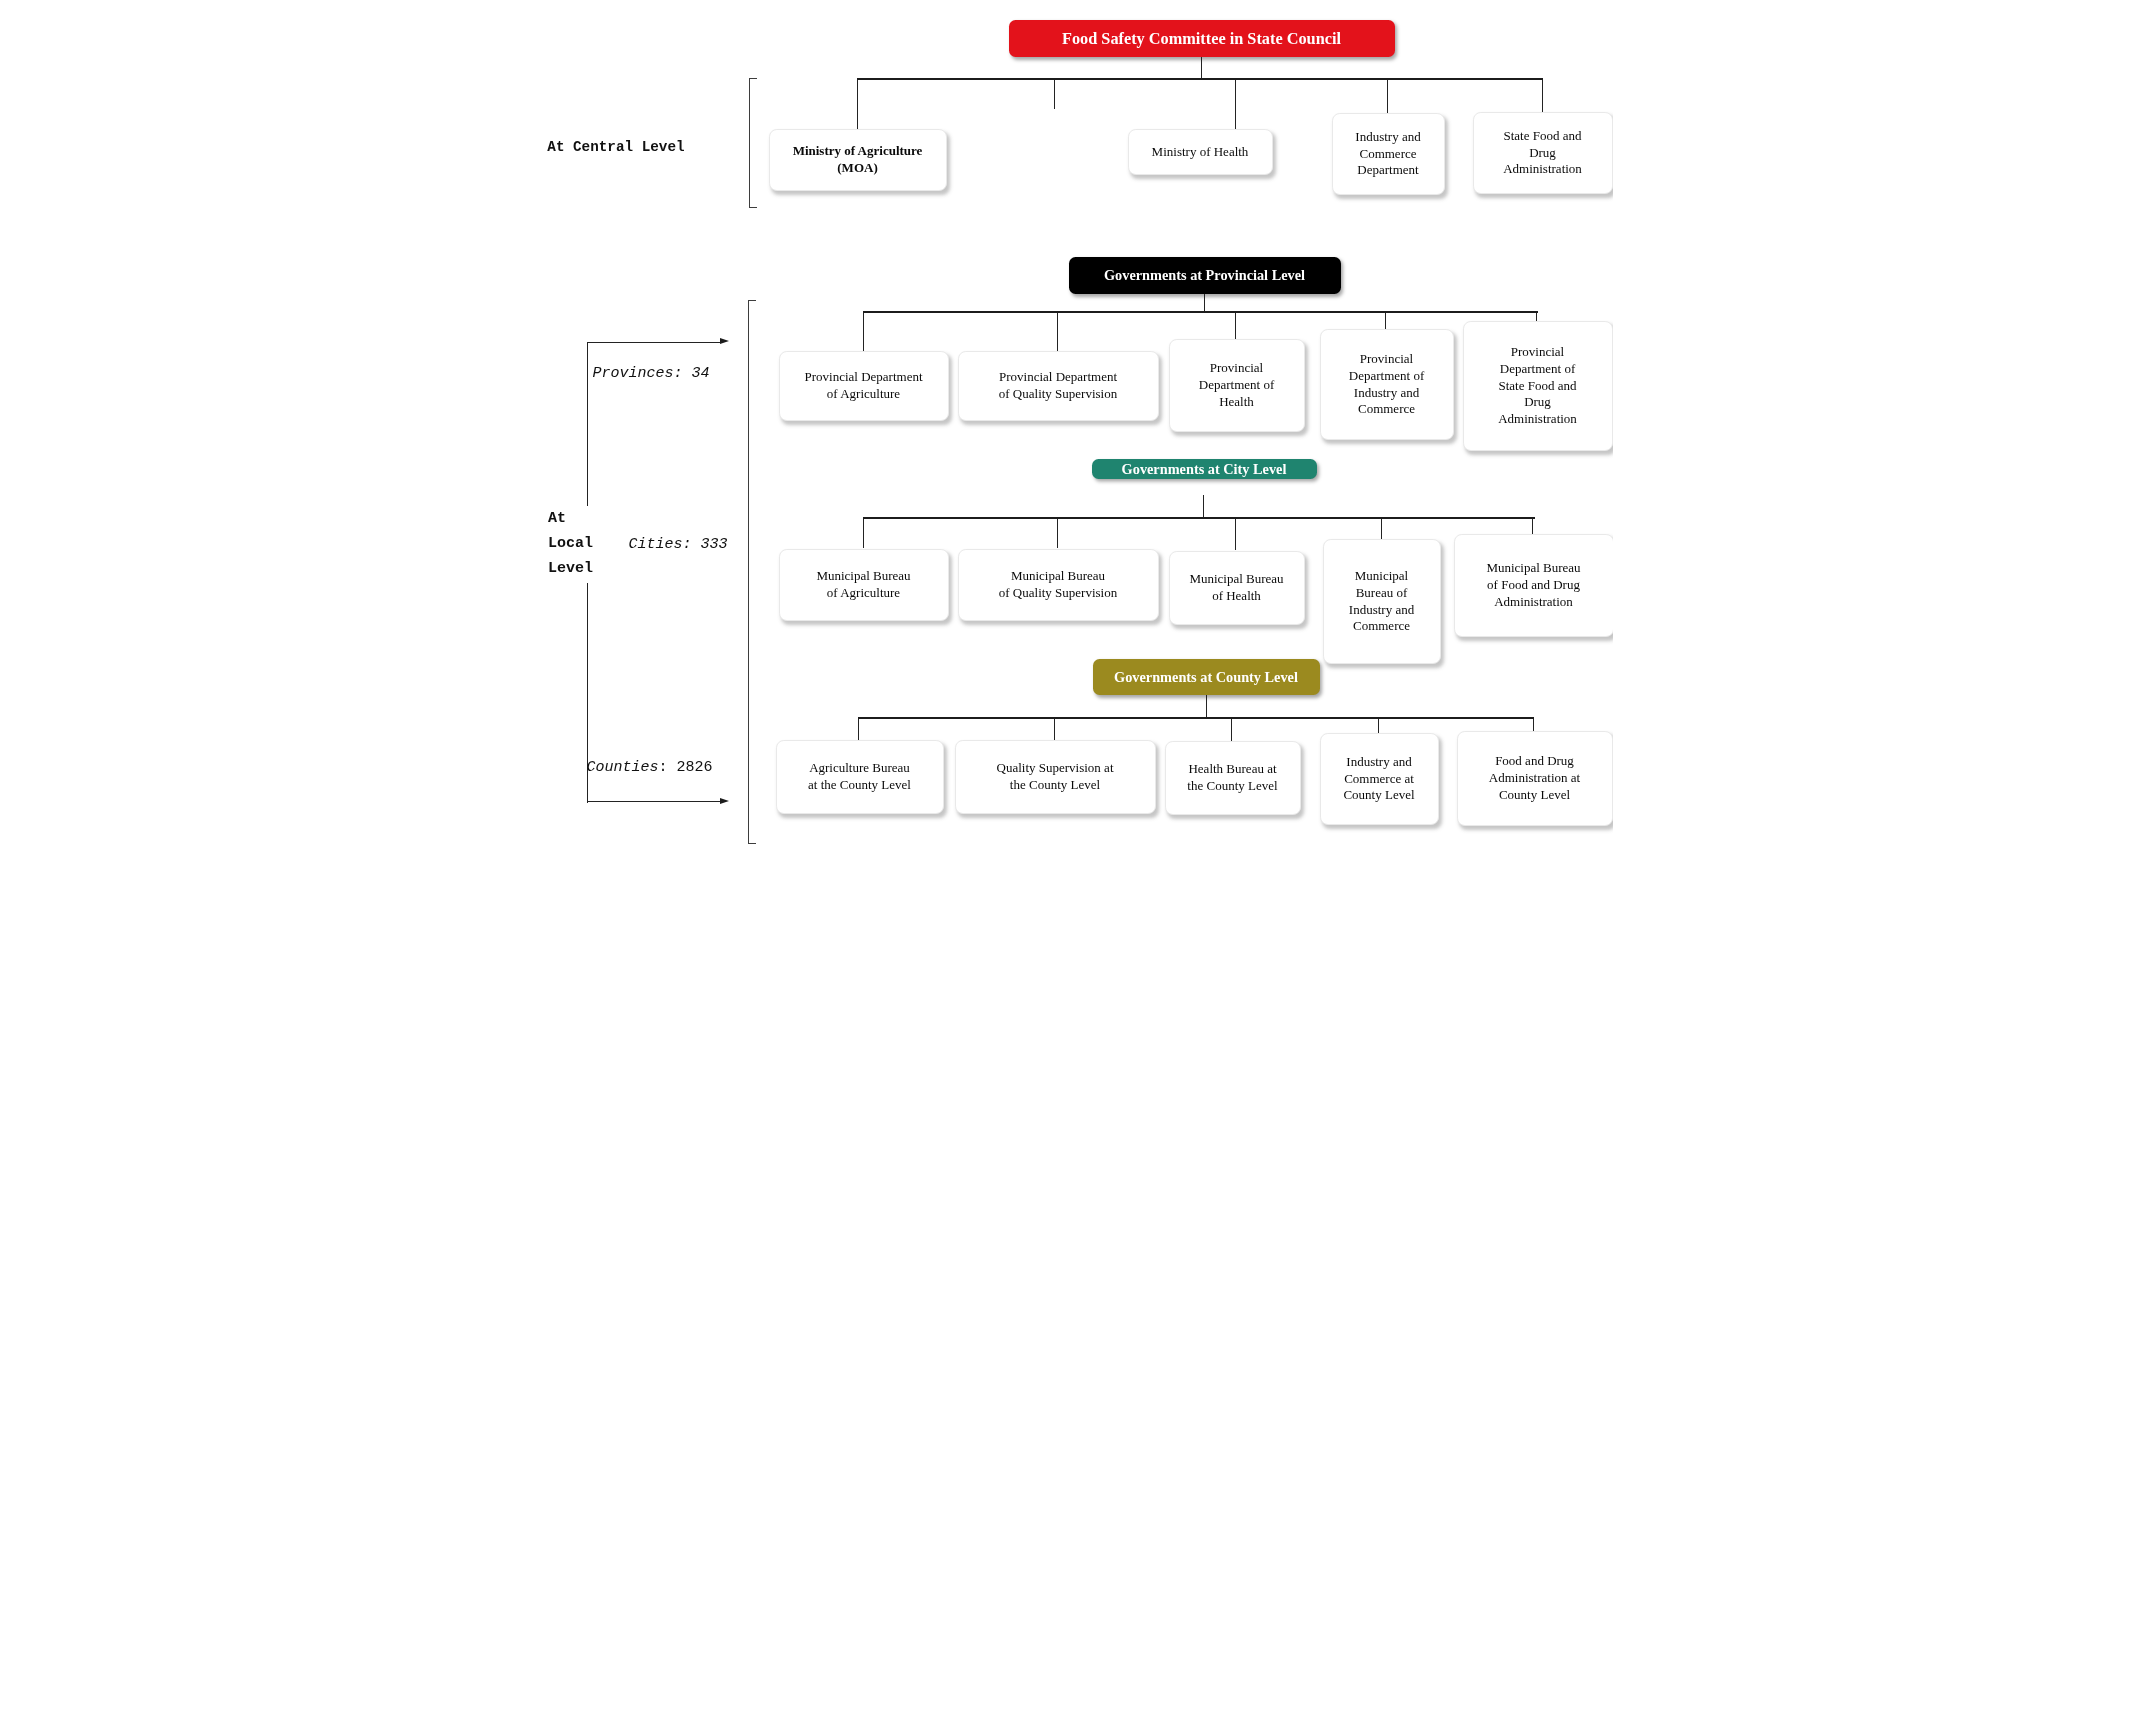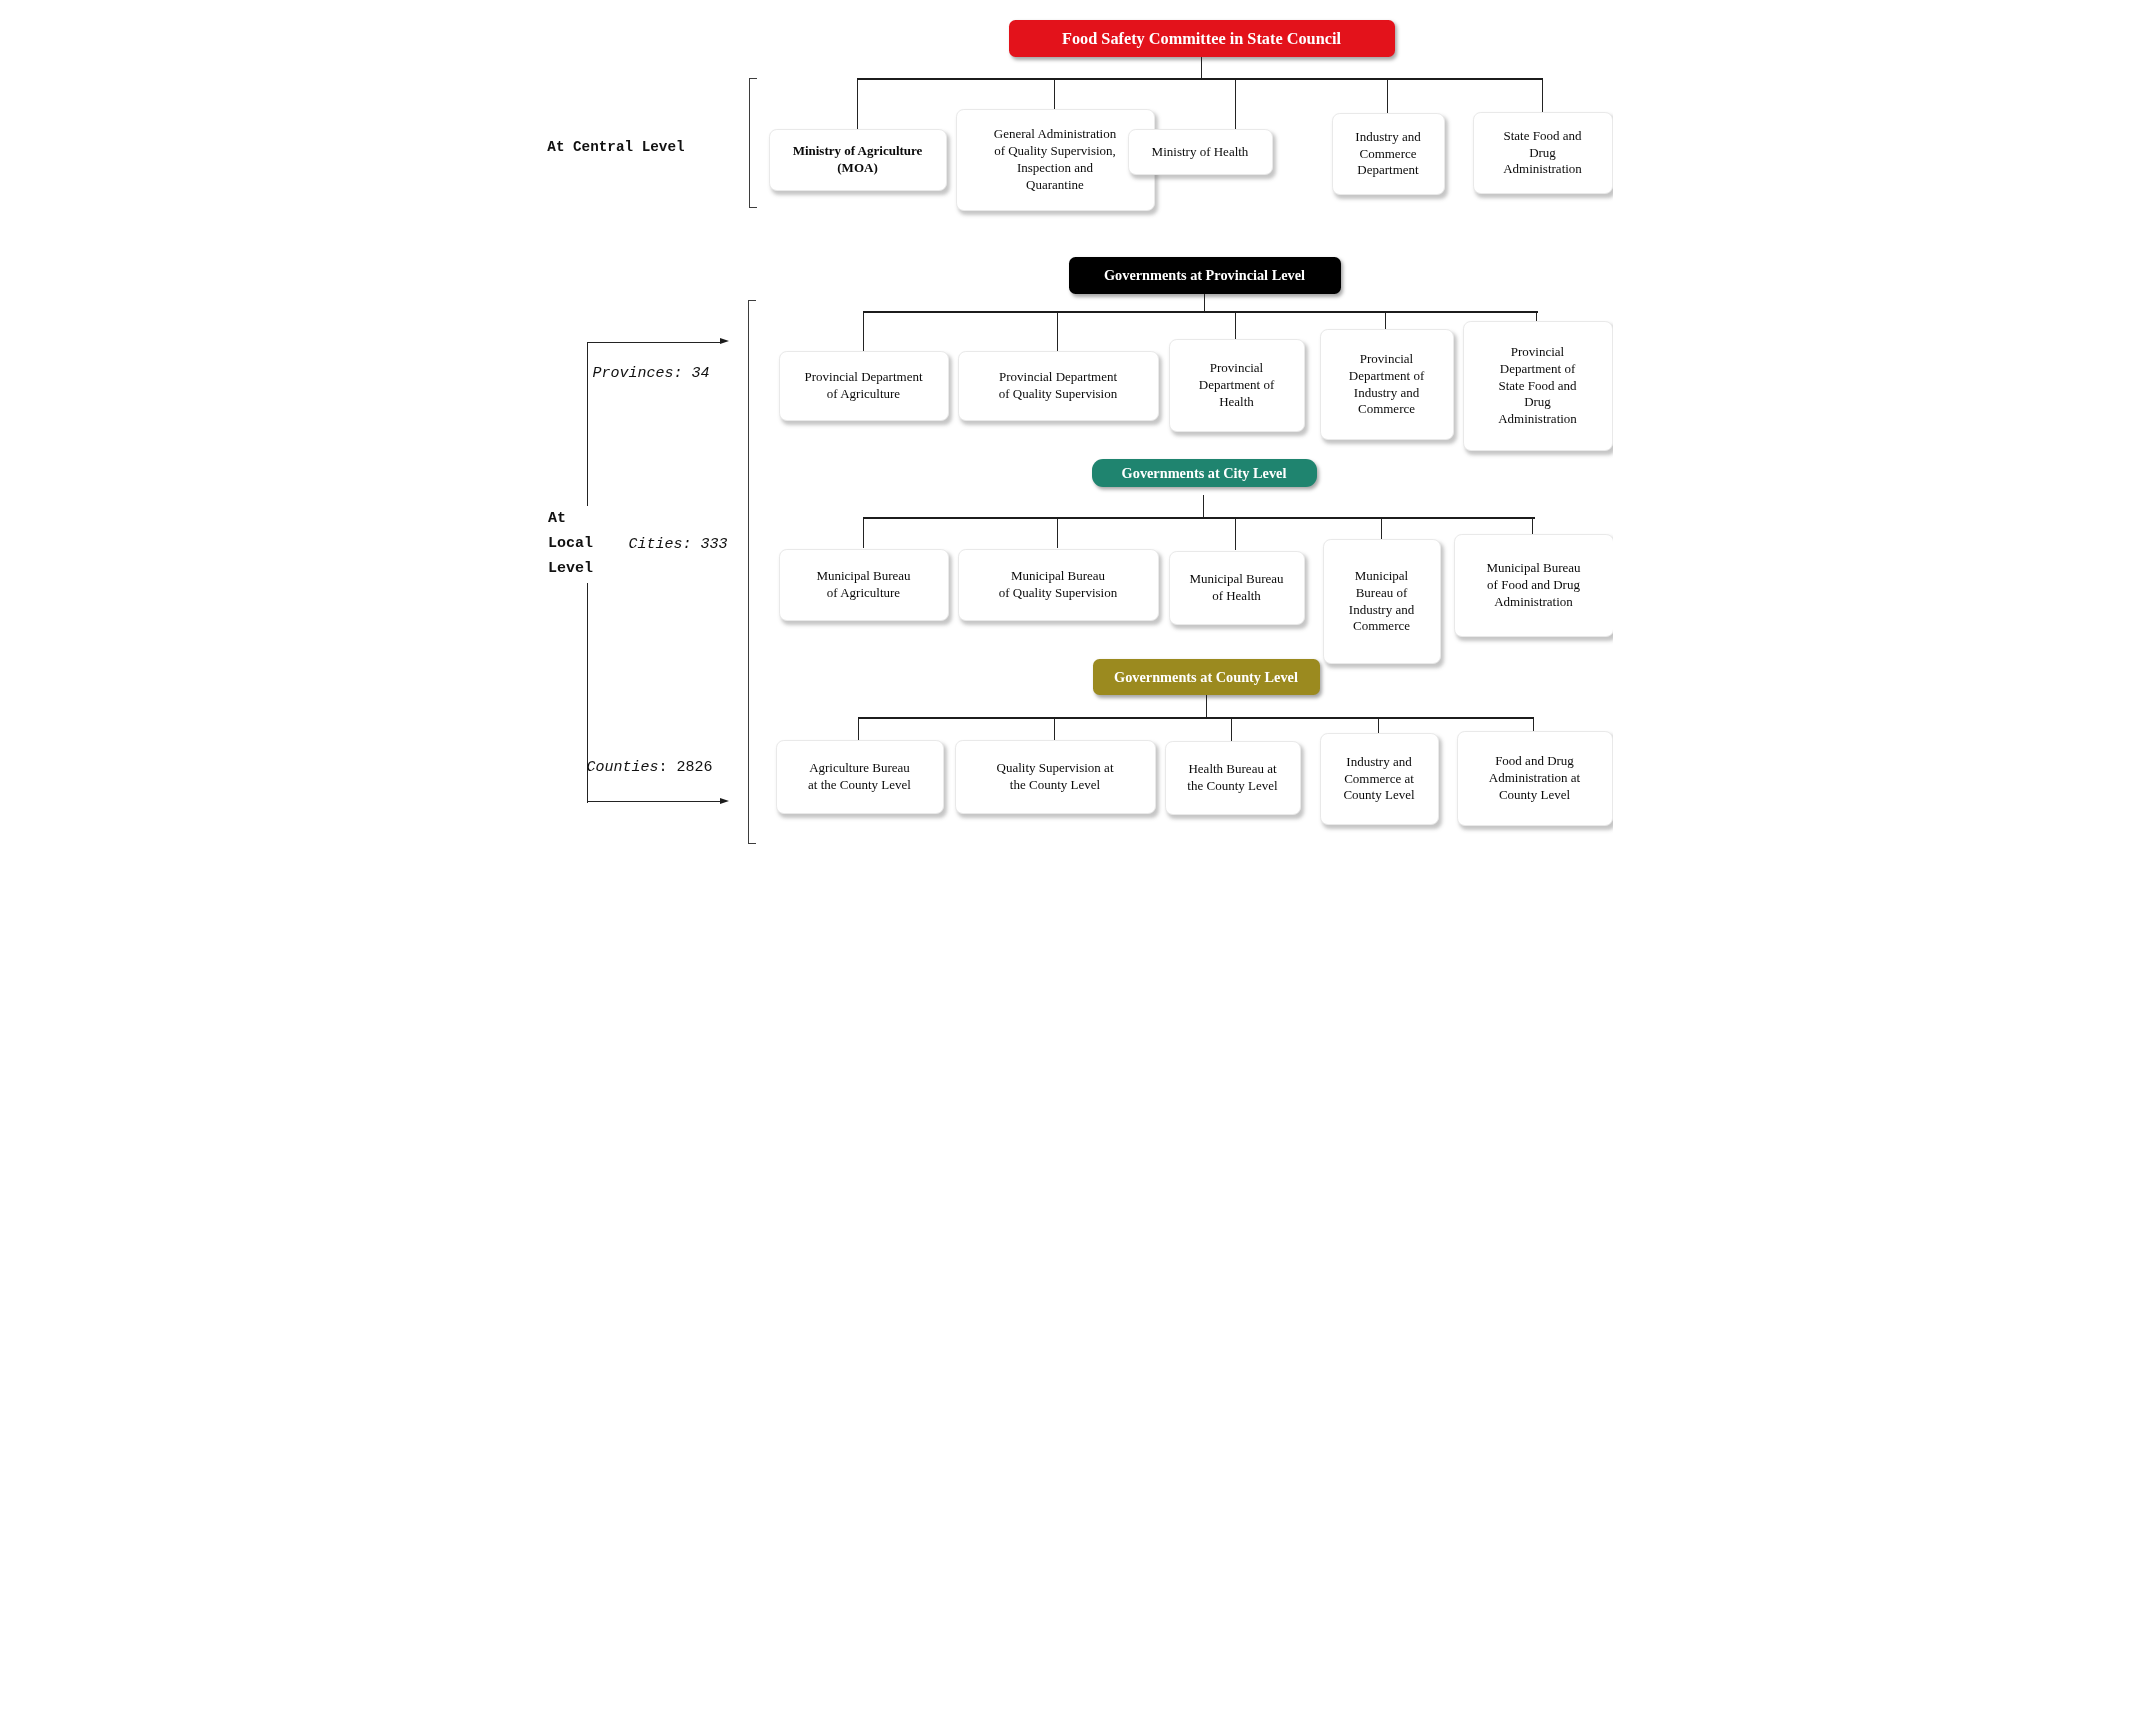--- a/index.html
+++ b/index.html
@@ -50,26 +50,20 @@
   <div class="vline" style="left:849px;top:80px;height:33px;"></div>
   <div class="vline" style="left:1004px;top:80px;height:33px;"></div>
 
   <div class="bracket" style="left:211px;top:78px;height:128px;"></div>
   <div class="side-label bold-label" style="left:9.8px;top:139px;width:153px;">At Central Level</div>
 
   <div class="obox" style="left:231px;top:129px;width:176px;height:60px;font-weight:bold;">
     <span class="obox-label">Ministry of Agriculture
 (MOA)</span>
   </div>
-  <div class="obox" style="left:418px;top:109px;width:197px;height:100px;">
-    <span class="obox-label">General Administration
-of Quality Supervision,
-Inspection and
-Quarantine</span>
-  </div>
   <div class="obox" style="left:590px;top:129px;width:143px;height:44px;">
     <span class="obox-label">Ministry of Health</span>
   </div>
   <div class="obox" style="left:794px;top:113px;width:111px;height:80px;">
     <span class="obox-label">Industry and
 Commerce
 Department</span>
   </div>
   <div class="obox" style="left:935px;top:112px;width:138px;height:80px;">
     <span class="obox-label">State Food and
@@ -108,21 +102,21 @@
 Commerce</span>
   </div>
   <div class="obox" style="left:925px;top:321px;width:148px;height:128px;">
     <span class="obox-label">Provincial
 Department of
 State Food and
 Drug
 Administration</span>
   </div>
 
-  <div class="hdr sub" style="left: 554px; top: 459px; width: 225px; height: 28px; background-color: rgb(31, 132, 111); border-radius: 11px;">
+  <div class="hdr sub" style="left: 554px; top: 459px; width: 225px; height: 20px; background-color: rgb(31, 132, 111);">
     <span>Governments at City Level</span>
   </div>
   <div class="vline" style="left:665px;top:495px;height:23px;"></div>
   <div class="rail" style="left:325px;top:517px;width:672px;"></div>
   <div class="vline" style="left:325px;top:519px;height:29px;"></div>
   <div class="vline" style="left:519px;top:519px;height:29px;"></div>
   <div class="vline" style="left:697px;top:519px;height:31px;"></div>
   <div class="vline" style="left:843px;top:519px;height:19.6px;"></div>
   <div class="vline" style="left:994px;top:519px;height:15px;"></div>
 

